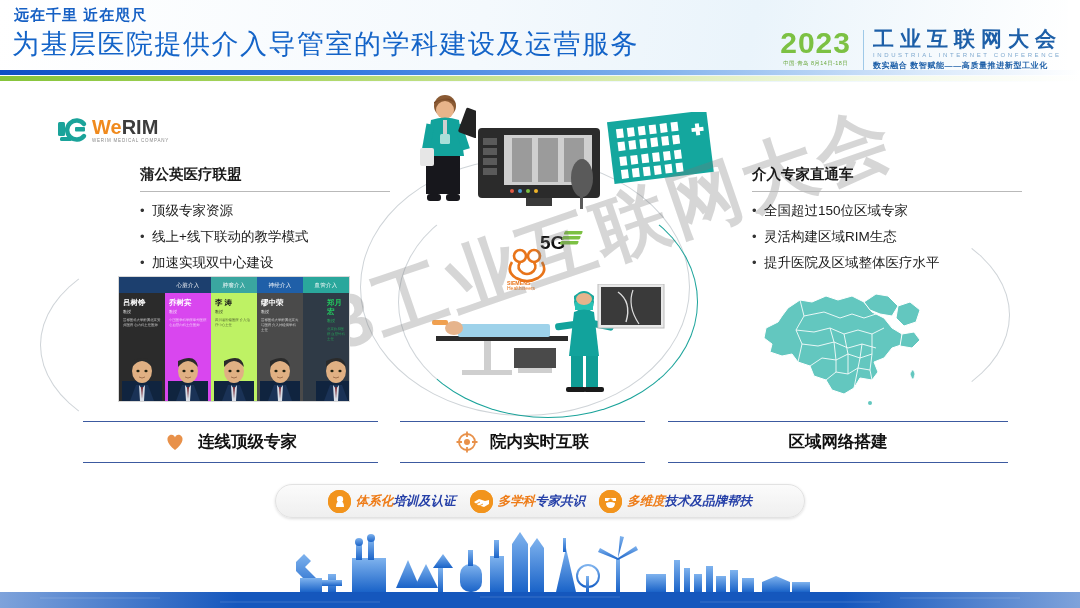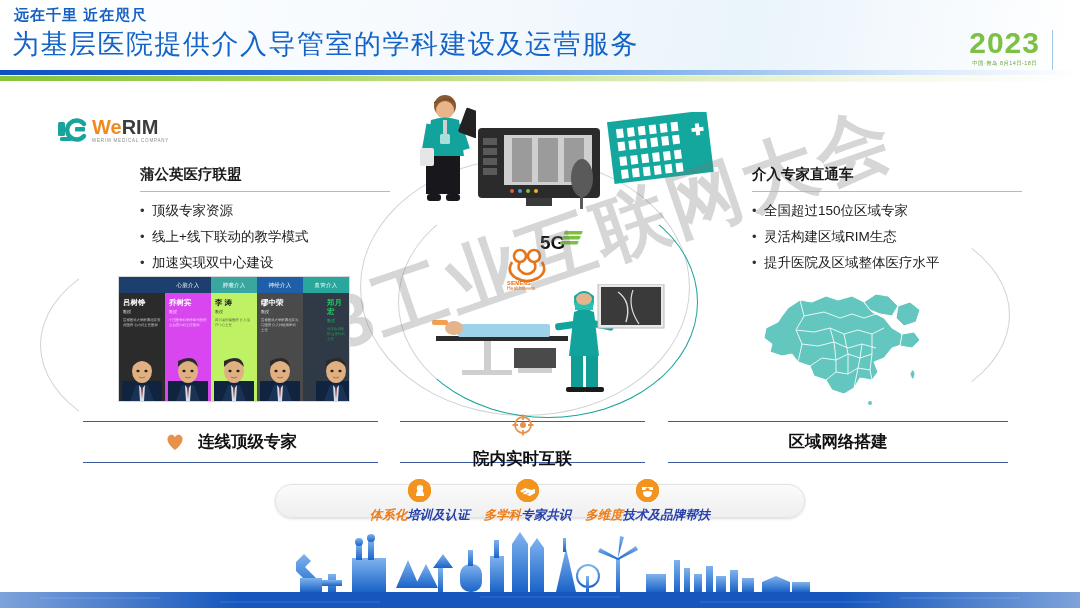--- a/index.html
+++ b/index.html
@@ -123,34 +123,34 @@
   .chinamap { position:absolute; left:752px; top:282px; width:200px; height:128px; }
 
   
   .capbox {
     position:absolute; top:421px; height:42px;
     border-top:1.6px solid #3c5aa0; border-bottom:1.6px solid #3c5aa0;
     display:flex; align-items:center; justify-content:center; gap:12px;
     background:#fff;
   }
   #cap-0 { left:83px;  width:295px; }
-  #cap-1 { left:400px; width:245px;flex-direction:column; }
+  #cap-1 { left:400px; width:245px; }
   #cap-2 { left:668px; width:340px; }
   .cap-label { font-size:16.5px; font-weight:bold; color:#111; white-space:nowrap; }
   .cap-icon { width:22px; height:22px; flex:0 0 22px; }
 
   
   .banner {
     position:absolute; left:275px; top:484px; width:530px; height:34px;
     background: linear-gradient(180deg,#fbfbfb 0%,#efefef 100%);
     border-radius:17px; border:1px solid #e2e2e2;
     display:flex; align-items:center; justify-content:center; gap:14px;
     box-shadow:0 1px 3px rgba(0,0,0,.14);
   }
-  .bitem { display:flex; align-items:center; gap:5px;flex-direction:column; }
+  .bitem { display:flex; align-items:center; gap:5px; }
   .bicon {
     width:23px; height:23px; border-radius:50%; background:#f2941d;
     display:flex; align-items:center; justify-content:center; flex:0 0 23px;
   }
   .btext { font-size:12.5px; font-weight:bold; font-style:italic; white-space:nowrap; }
   .b-or { color:#ee7c18; }
   .b-bl { color:#2640a8; }
 
   
   .skyline { position:absolute; left:0; bottom:0; width:1080px; height:92px; }
@@ -163,20 +163,25 @@
   <div class="header">
     <div class="kicker">远在千里 近在咫尺</div>
     <div class="maintitle">为基层医院提供介入导管室的学科建设及运营服务</div>
 
     <div class="conf">
       <div class="conf-year">
         <div class="yr">2023</div>
         <div class="yr-sub">中国·青岛  8月14日-18日</div>
       </div>
       <div class="conf-div"></div>
+      <div class="conf-right">
+        <div class="conf-cn">工业互联网大会</div>
+        <div class="conf-en">INDUSTRIAL INTERNET CONFERENCE</div>
+        <div class="conf-tag">数实融合  数智赋能——高质量推进新型工业化</div>
+      </div>
     </div>
   </div>
   <div class="bar-blue"></div>
   <div class="bar-green"></div>
 
   <div class="werim">
     <div class="werim-mark">
       <svg viewBox="0 0 30 26" width="30" height="26">
         <rect x="0" y="5" width="7" height="14" rx="1.5" fill="#1aa39a"></rect>
         <path d="M26 7 A9.5 9.5 0 1 0 26 19" stroke="#1aa39a" stroke-width="4.4" fill="none" stroke-linecap="round"></path>

